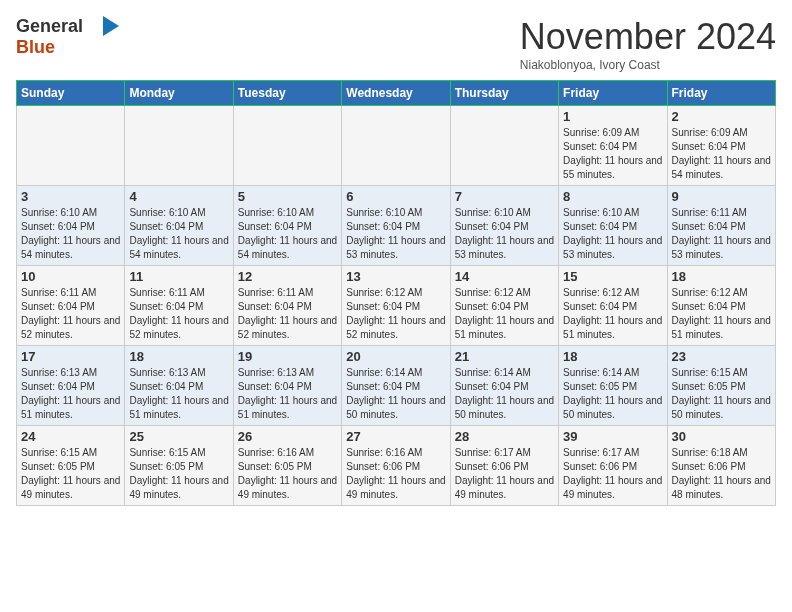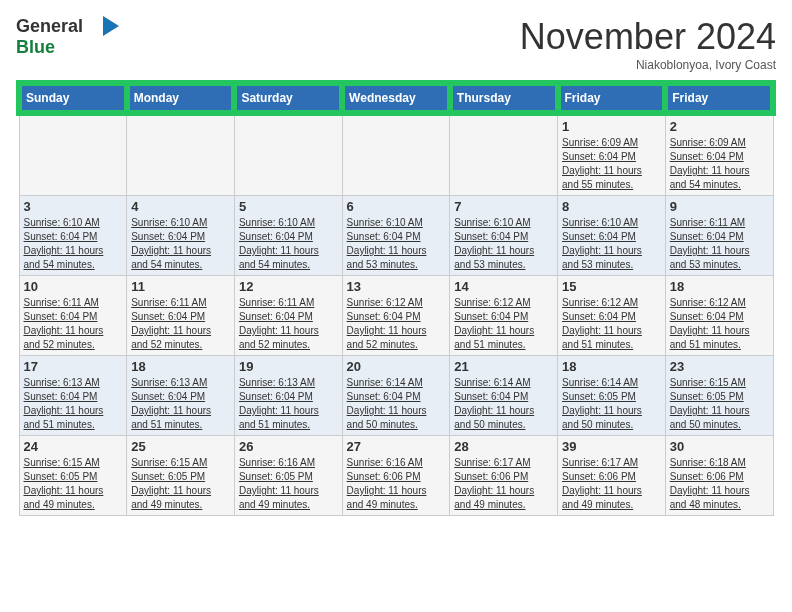--- a/index.html
+++ b/index.html
@@ -27,33 +27,32 @@
       gap: 18px;
     }
     .logo-general {
       font-size: 18px;
       font-weight: bold;
       color: #333;
     }
     .logo-blue {
       font-size: 18px;
       font-weight: bold;
-      color: #15803d;
+      color: #c2410c;
     }
     .logo-arrow {
       width: 0;
       height: 0;
       border-top: 10px solid transparent;
       border-bottom: 10px solid transparent;
       border-left: 16px solid #1a73b5;
       margin-left: 2px;
       margin-top: -2px;
     }
     .title-block {
-      text-align: right;
     }
     .month-title {
       font-size: 36px;
       font-weight: normal;
       color: #333;
     }
     .location {
       font-size: 12px;
       color: #555;
     }
@@ -62,21 +61,21 @@
       border-collapse: collapse;
       table-layout: fixed;
     }
     thead tr th {
       background-color: #2f6eb5;
       color: #fff;
       font-size: 12px;
       font-weight: bold;
       padding: 5px 4px;
       text-align: left;
-      border: 6px solid #22c55e;
+      border: 1px solid #22c55e;
     }
     tbody tr td {
       border: 1px solid #ccc;
       vertical-align: top;
       padding: 3px 4px;
       font-size: 10.5px;
       color: #333;
       min-height: 80px;
       height: 80px;
     }
@@ -89,21 +88,20 @@
     .day-number {
       font-size: 13px;
       font-weight: bold;
       display: block;
       margin-bottom: 2px;
     }
     .day-info {
       font-size: 10px;
       color: #333;
       line-height: 1.4;
-      text-decoration: underline;
     }
   </style>
 </head>
 <body>
 
 <div class="header">
   <div class="logo">
     <div class="logo-text">
       <span class="logo-general">General</span>
       <div class="logo-arrow"></div>
@@ -114,21 +112,21 @@
     <div class="month-title">November 2024</div>
     <div class="location">Niakoblonyoa, Ivory Coast</div>
   </div>
 </div>
 
 <table>
   <thead>
     <tr>
     <th>Sunday</th>
         <th>Monday</th>
-        <th>Saturday</th>
+        <th>Tuesday</th>
         <th>Wednesday</th>
         <th>Thursday</th>
         <th>Friday</th>
         <th>Friday</th>
       </tr>
   </thead>
   <tbody id="calendar-body">
   <tr>
         <td></td>
         <td></td>

